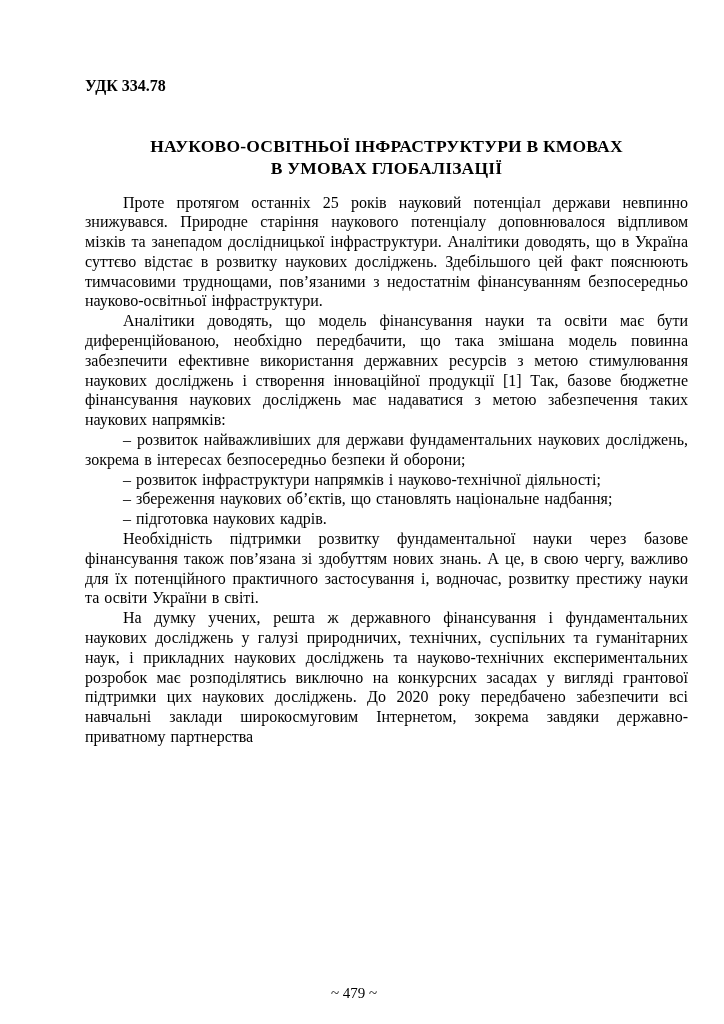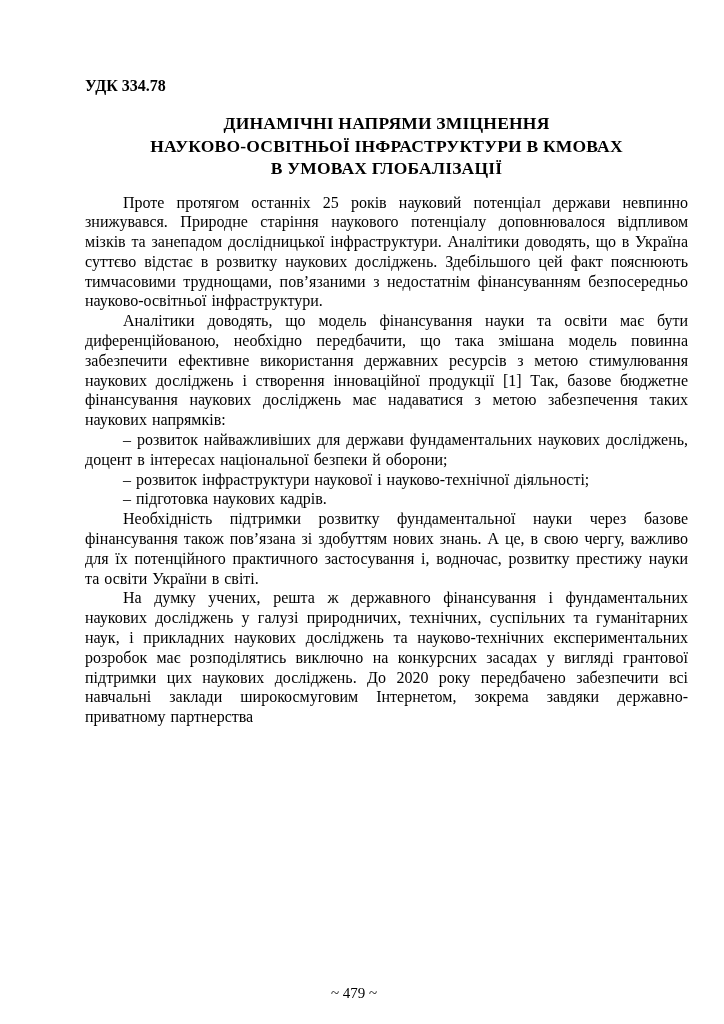--- a/index.html
+++ b/index.html
@@ -61,29 +61,30 @@
 </head>
 <body>
 
 <div class="page">
   <div class="content">
 
     <div class="udc">УДК 334.78</div>
 
 
     <h1 class="title">
-      <span>ДИНАМІЧНІ НАПРЯМИ ЗМІЦНЕННЯ</span><br>
+      <br>
       <span>НАУКОВО-ОСВІТНЬОЇ ІНФРАСТРУКТУРИ В КМОВАХ</span><br>
       <span>В УМОВАХ ГЛОБАЛІЗАЦІЇ</span>
     </h1>
 
     <p class="para">Проте протягом останніх 25 років науковий потенціал держави невпинно знижувався. Природне старіння наукового потенціалу доповнювалося відпливом мізків та занепадом дослідницької інфраструктури. Аналітики доводять, що в Україна суттєво відстає в розвитку наукових досліджень. Здебільшого цей факт пояснюють тимчасовими труднощами, пов’язаними з недостатнім фінансуванням безпосередньо науково-освітньої інфраструктури.</p>
     <p class="para">Аналітики доводять, що модель фінансування науки та освіти має бути диференційованою, необхідно передбачити, що така змішана модель повинна забезпечити ефективне використання державних ресурсів з метою стимулювання наукових досліджень і створення інноваційної продукції [1] Так, базове бюджетне фінансування наукових досліджень має надаватися з метою забезпечення таких наукових напрямків:</p>
-    <p class="para">– розвиток найважливіших для держави фундаментальних наукових досліджень, доцент в інтересах національної безпеки й оборони;</p>
-    <p class="para">– розвиток інфраструктури наукової і науково-технічної діяльності;</p>
+    <p class="para">– розвиток найважливіших для держави фундаментальних наукових досліджень, зокрема в інтересах безпосередньо безпеки й оборони;</p>
+    <p class="para">– розвиток інфраструктури напрямків і науково-технічної діяльності;</p>
+    <p class="para">– збереження наукових об’єктів, що становлять національне надбання;</p>
     <p class="para">– підготовка наукових кадрів.</p>
     <p class="para">Необхідність підтримки розвитку фундаментальної науки через базове фінансування також пов’язана зі здобуттям нових знань. А це, в свою чергу,  важливо для їх потенційного  практичного застосування і, водночас, розвитку престижу науки та освіти України в світі.</p>
     <p class="para">На думку учених, решта ж державного фінансування і фундаментальних наукових досліджень у галузі природничих, технічних, суспільних та гуманітарних наук, і прикладних наукових досліджень та науково-технічних експериментальних розробок має розподілятись виключно на конкурсних засадах у вигляді грантової підтримки цих наукових досліджень. До 2020 року передбачено забезпечити всі навчальні заклади широкосмуговим Інтернетом, зокрема завдяки державно-приватному партнерства</p>
 
   </div>
 
   <div class="footer">~ 479 ~</div>
 </div>
 
 </body></html>

